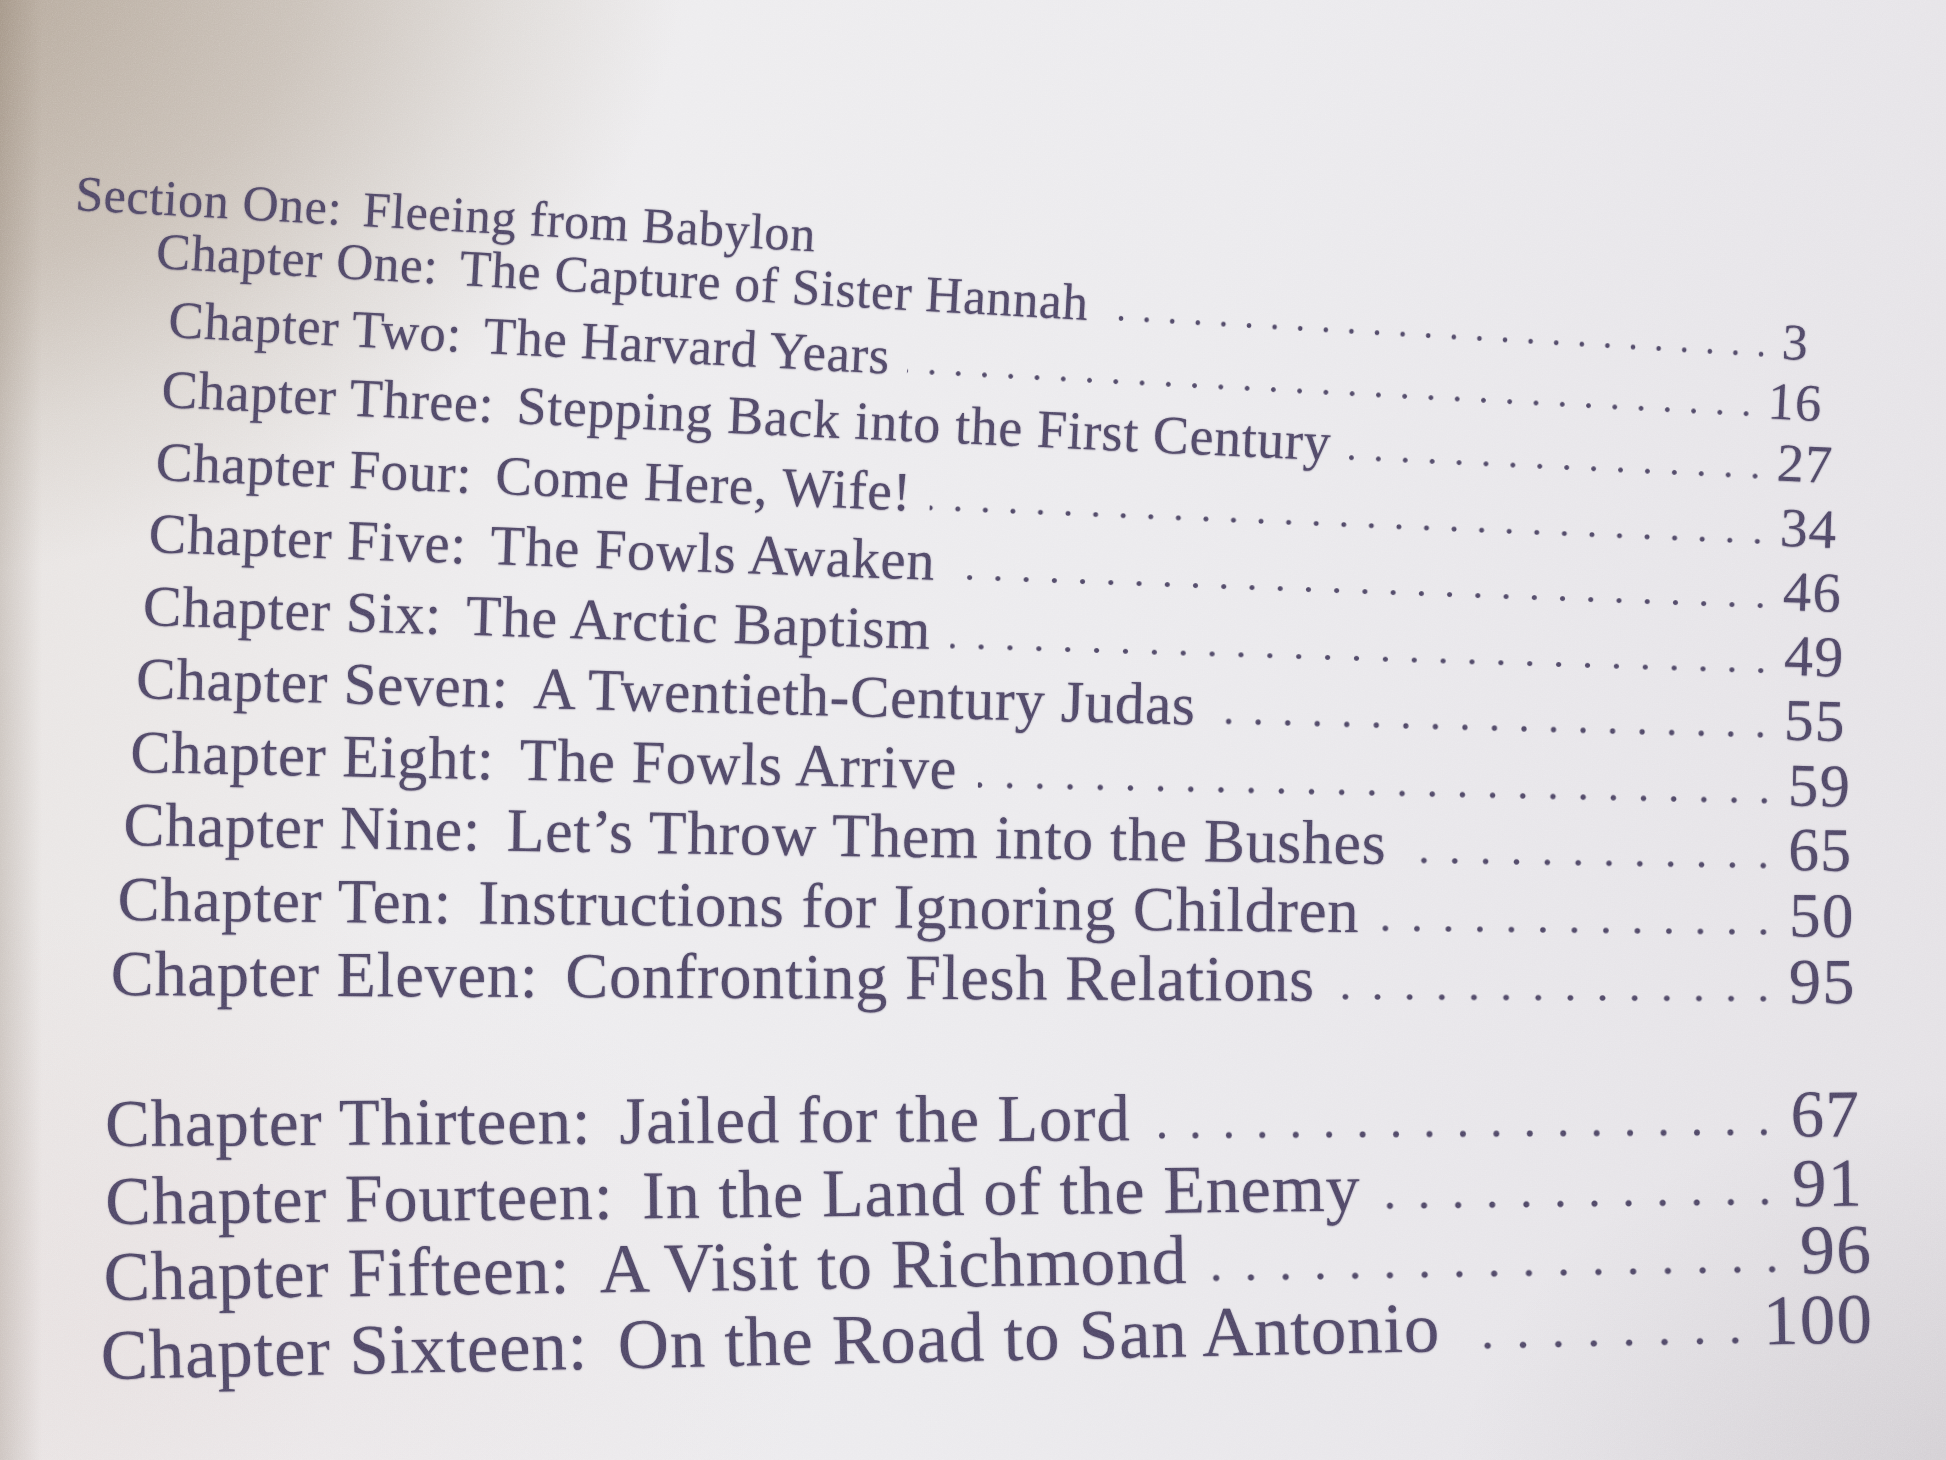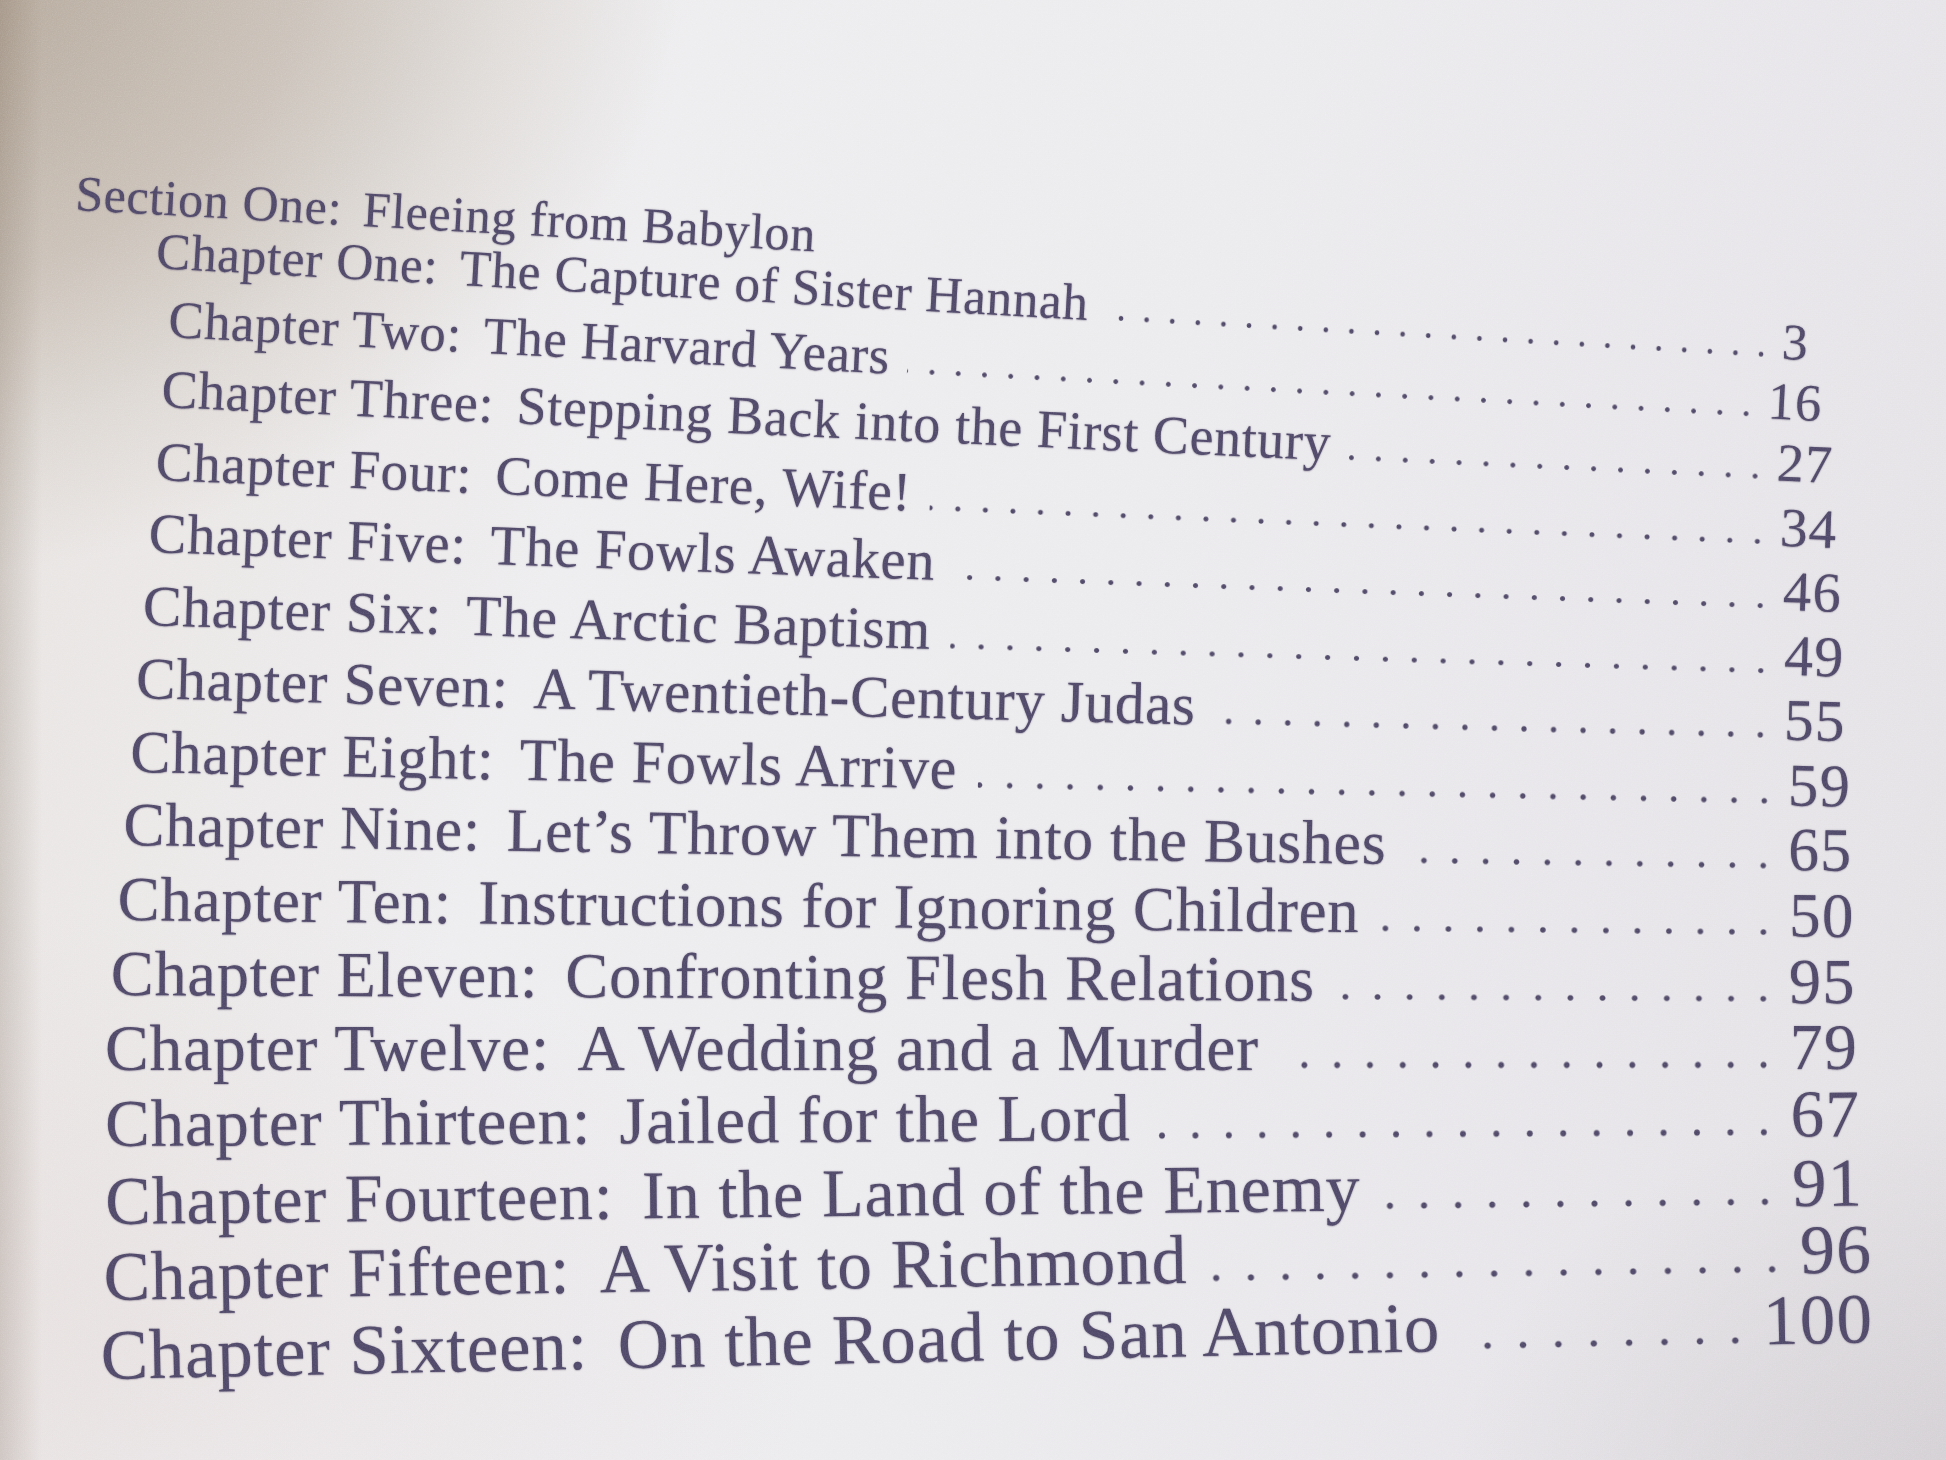--- a/index.html
+++ b/index.html
@@ -125,26 +125,20 @@
     <span class="pagenum">50</span>
   </div>
 
   <div class="toc-row" style="left: 111px; top: 941.8px; font-size: 64.3px; --tilt: 0.27deg; width: 1745px;">
     <span class="label">Chapter Eleven:</span>
     <span class="title">Confronting Flesh Relations</span>
     <span class="leader"></span>
     <span class="pagenum">95</span>
   </div>
 
-  <div class="toc-row" style="left: 105px; top: 1015.5px; font-size: 65.6px; --tilt: -0.02deg; width: 1753px;">
-    <span class="label">Chapter Twelve:</span>
-    <span class="title">A Wedding and a Murder</span>
-    <span class="leader"></span>
-    <span class="pagenum">79</span>
-  </div>
 
   <div class="toc-row" style="left: 105px; top: 1090.3px; font-size: 66.9px; --tilt: -0.32deg; width: 1755px;">
     <span class="label">Chapter Thirteen:</span>
     <span class="title">Jailed for the Lord</span>
     <span class="leader"></span>
     <span class="pagenum">67</span>
   </div>
 
   <div class="toc-row" style="left: 105px; top: 1167px; font-size: 68.2px; --tilt: -0.61deg; width: 1758px;">
     <span class="label">Chapter Fourteen:</span>

